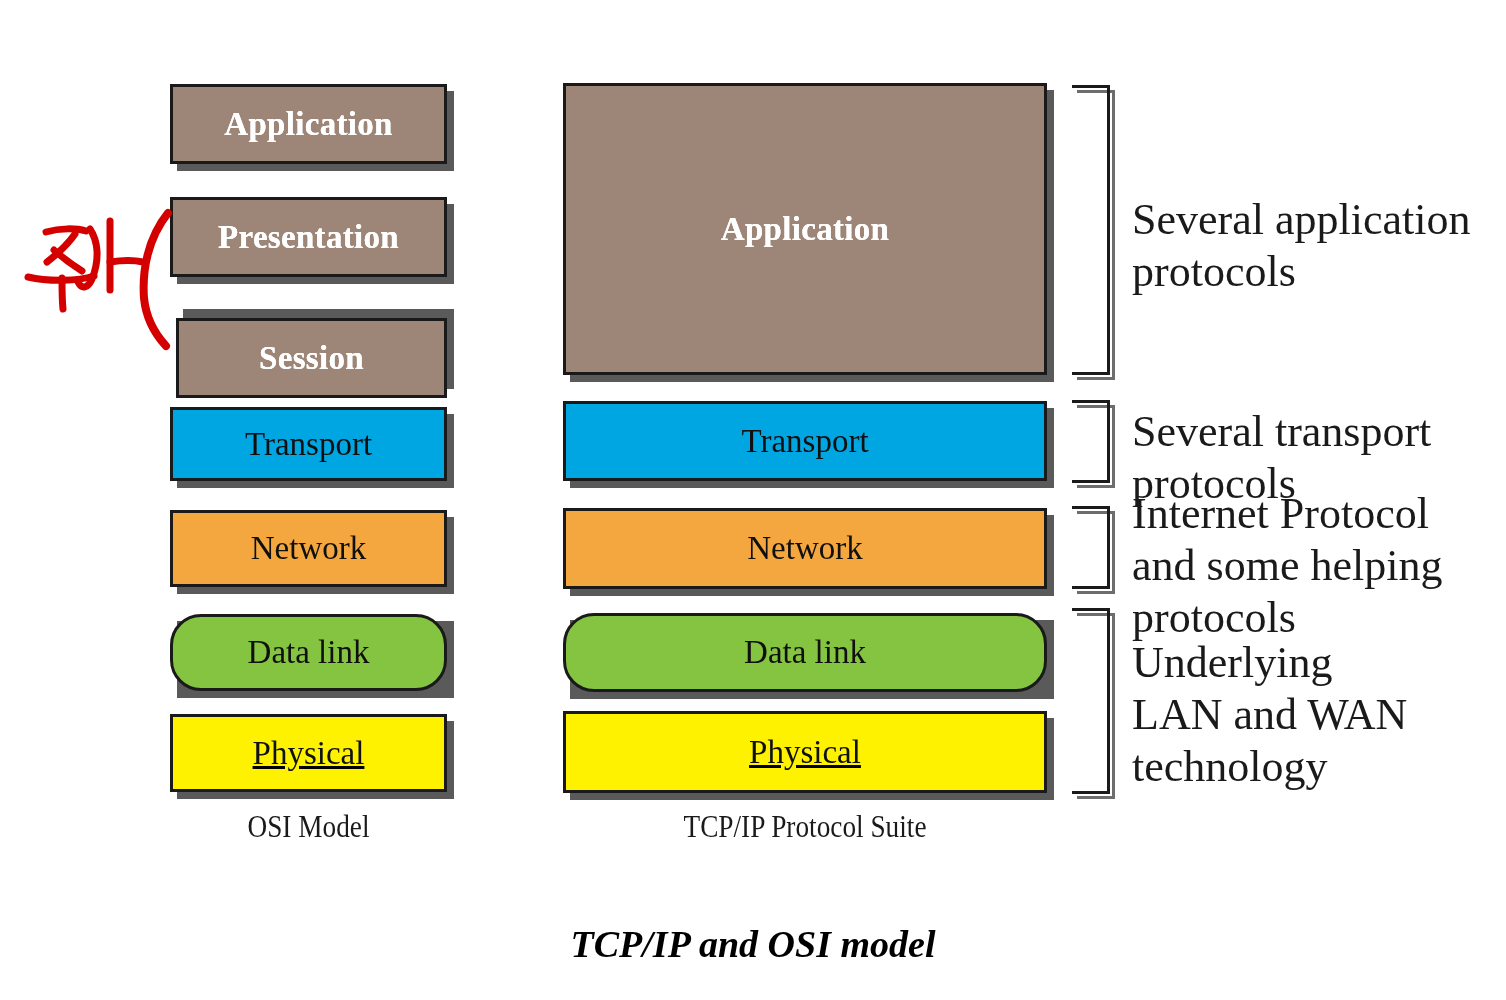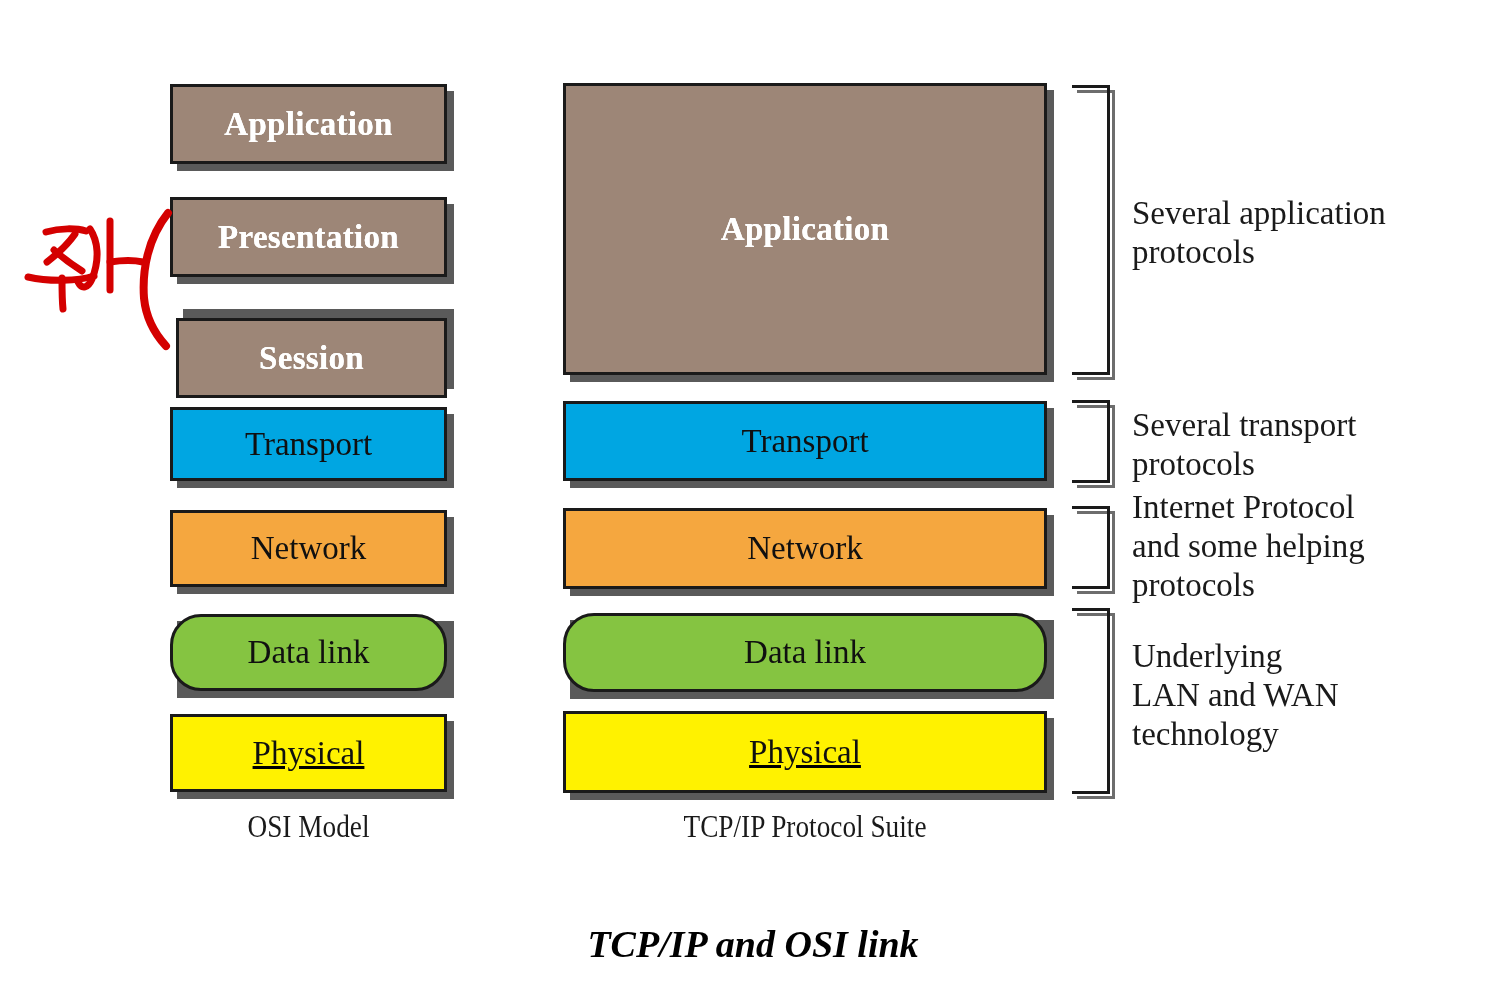--- a/index.html
+++ b/index.html
@@ -92,21 +92,21 @@
     border-right: 3px solid #6d6d6d;
     border-bottom: 3px solid #6d6d6d;
     border-left: none;
     z-index: 2;
   }
 
   
   .annot {
     position: absolute;
     color: #1a1a1a;
-    font-size: 33px;
+    font-size: 44px;
     line-height: 1.18;
     z-index: 4;
     white-space: pre-line;
   }
 
   
   #figure-caption {
     position: absolute;
     left: 0;
     right: 0;
@@ -236,15 +236,15 @@
       <path d="M70 51 C78 63 80 81 72 101 C68 110 62 112 58 104"></path>
 
       <path d="M90 43 C90 66 90 90 90 112"></path>
 
       <path d="M90 84 C103 82 114 82 123 84"></path>
 
       <path d="M148 35 C128 60 122 92 124 120 C126 140 134 155 146 168" stroke-width="8"></path>
     </svg>
   </div>
 
-  <div id="figure-caption" style="top:894px;">TCP/IP and OSI link</div>
+  <div id="figure-caption" style="top:894px;">TCP/IP and OSI model</div>
 
 </div>
 
 </body></html>

